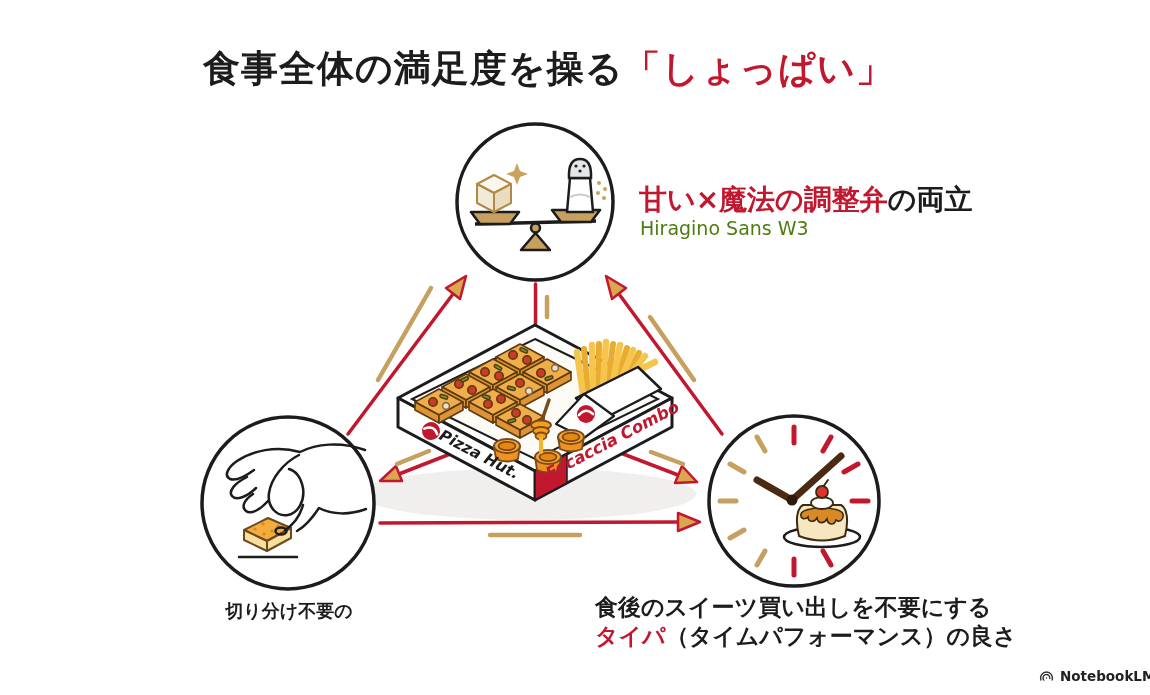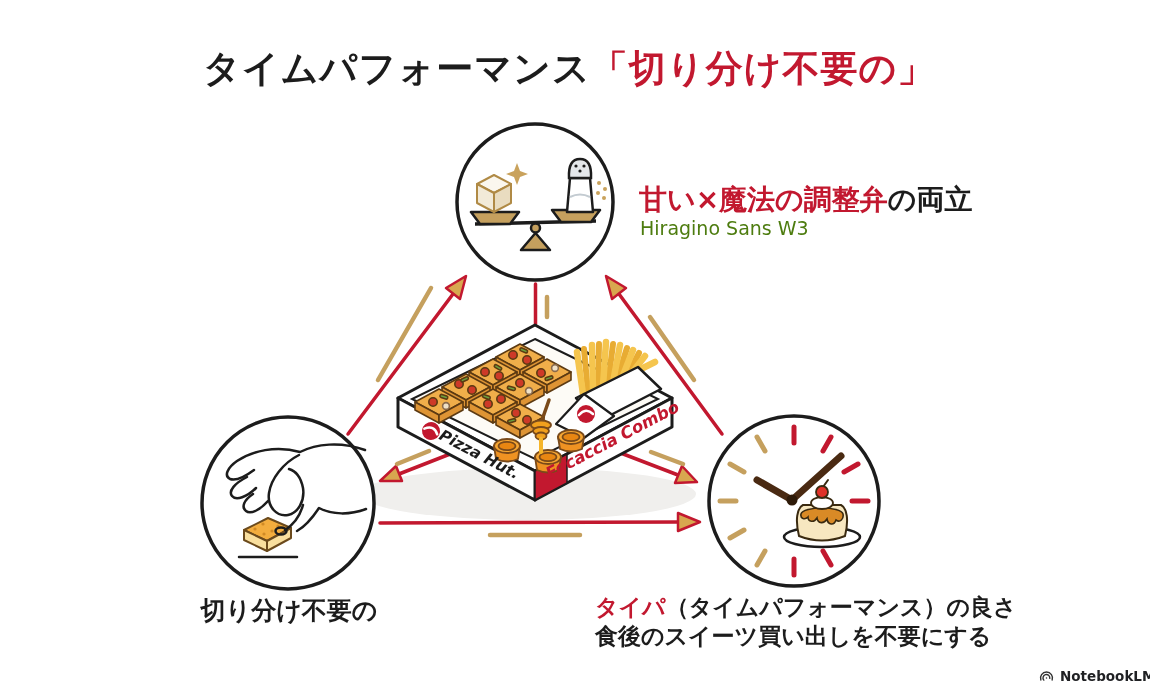--- a/index.html
+++ b/index.html
@@ -4,21 +4,21 @@
 <style>
   html,body{margin:0;padding:0;background:#ffffff;}
   body{width:1150px;height:695px;position:relative;overflow:hidden;
        font-family:"DejaVu Sans","Liberation Sans",sans-serif;color:#1C1C1C;}
   .abs{position:absolute;}
   .title{left:203px;top:44px;font-size:37px;font-weight:700;letter-spacing:1px;white-space:nowrap;}
   .red{color:#C2182F;}
   .node-label{font-weight:700;white-space:nowrap;}
   .balance-label{left:639px;top:181px;font-size:28px;}
   .balance-sub{left:640px;top:217px;font-size:19px;font-weight:400;color:#4d7c0f;}
-  .finger-label{left:158px;top:596px;width:262px;text-align:center;font-size:25px;line-height:29px;}
+  .finger-label{left:158px;top:596px;width:262px;text-align:center;font-size:18px;line-height:29px;}
   .taipa-label{left:595px;top:593px;font-size:23px;line-height:29px;}
   .footer{left:1038px;top:667px;display:flex;align-items:center;gap:5px;
           font-size:13.5px;font-weight:600;color:#202124;}
   svg text{font-family:"DejaVu Sans","Liberation Sans",sans-serif;}
 </style>
 </head>
 <body>
 
 <svg class="abs" style="left:0;top:0" width="1150" height="695" viewBox="0 0 1150 695">
 
@@ -272,37 +272,37 @@
         <path d="M801,514 C803,506 841,506 843,514 C844,519 840,523 836,520 C834,526 828,525 827,519 C824,524 818,524 817,518 C814,523 808,522 808,517 C805,520 800,519 801,514 Z" fill="#D98A26" stroke="#3A2A10" stroke-width="1.6"></path>
         <ellipse cx="822" cy="503" rx="11" ry="6" fill="#FFFFFF" stroke="#3A2A10" stroke-width="1.8"></ellipse>
         <line x1="823" y1="487" x2="828" y2="480" stroke="#3A2A10" stroke-width="2" stroke-linecap="round"></line>
         <circle cx="822" cy="492" r="6" fill="#E03228" stroke="#3A2A10" stroke-width="1.8"></circle>
       </g>
     </g>
   </g>
 </svg>
 
 <div class="abs title">
-  <span>タイムパフォーマンス</span><span class="red">「切り分け不要の」</span>
+  <span>食事全体の満足度を操る</span><span class="red">「しょっぱい」</span>
 </div>
 
 <div class="abs node-label balance-label">
   <span class="red">甘い×魔法の調整弁</span><span>の両立</span>
 </div>
 <div class="abs balance-sub">Hiragino Sans W3</div>
 
 <div class="abs node-label finger-label">
   <div>切り分け不要の</div>
 </div>
 
 <div class="abs node-label taipa-label">
+  <div>食後のスイーツ買い出しを不要にする</div>
   <div>
     <span class="red">タイパ</span><span>（タイムパフォーマンス）の良さ</span>
   </div>
-  <div>食後のスイーツ買い出しを不要にする</div>
 </div>
 
 <div class="abs footer">
   <svg width="17" height="17" viewBox="0 0 24 24" fill="none" stroke="#333333" stroke-width="2" stroke-linecap="round">
     <path d="M4,18.5 A8.5,8.5 0 1 1 20,18.5"></path>
     <path d="M8.2,18.5 A4.8,4.8 0 1 1 16.6,16"></path>
     <circle cx="12" cy="15.5" r="1.1" fill="#333333" stroke="none"></circle>
   </svg>
   <span>NotebookLM</span>
 </div>

